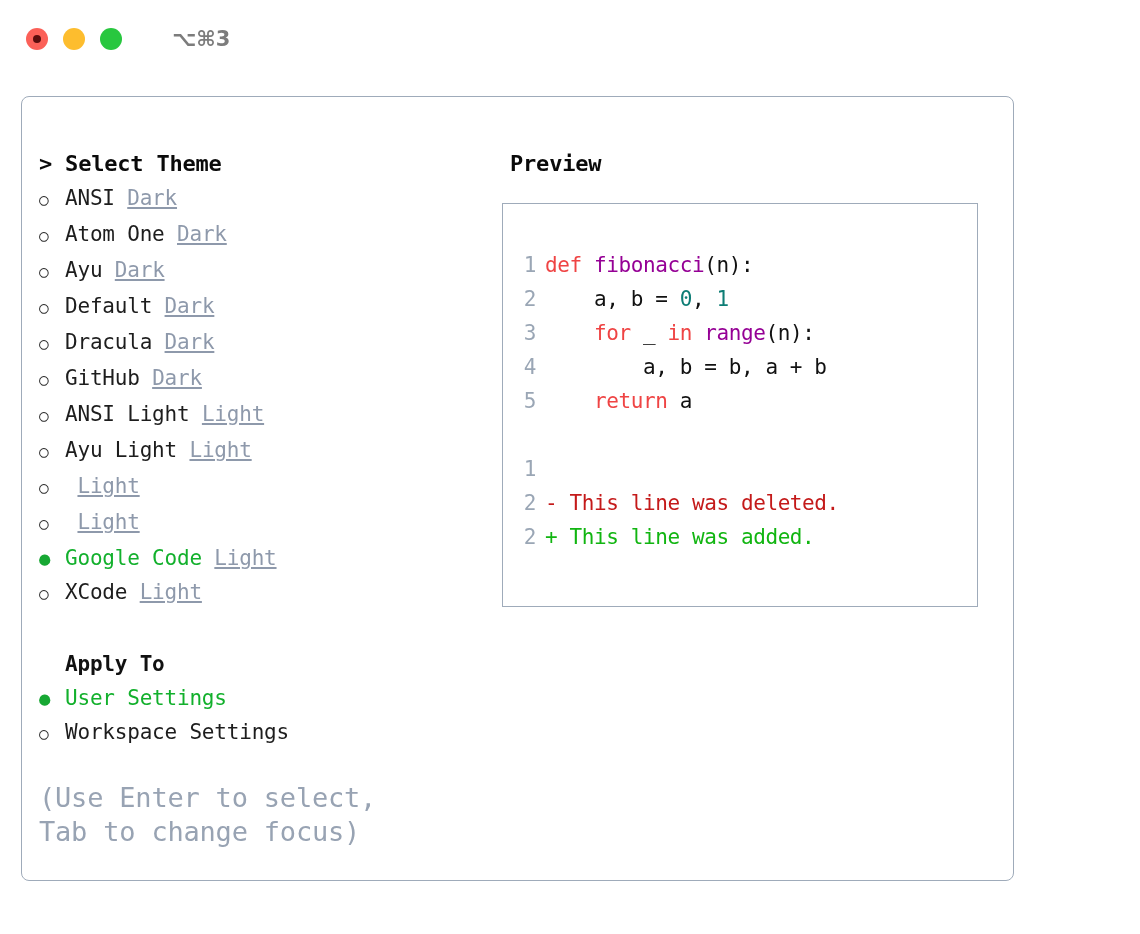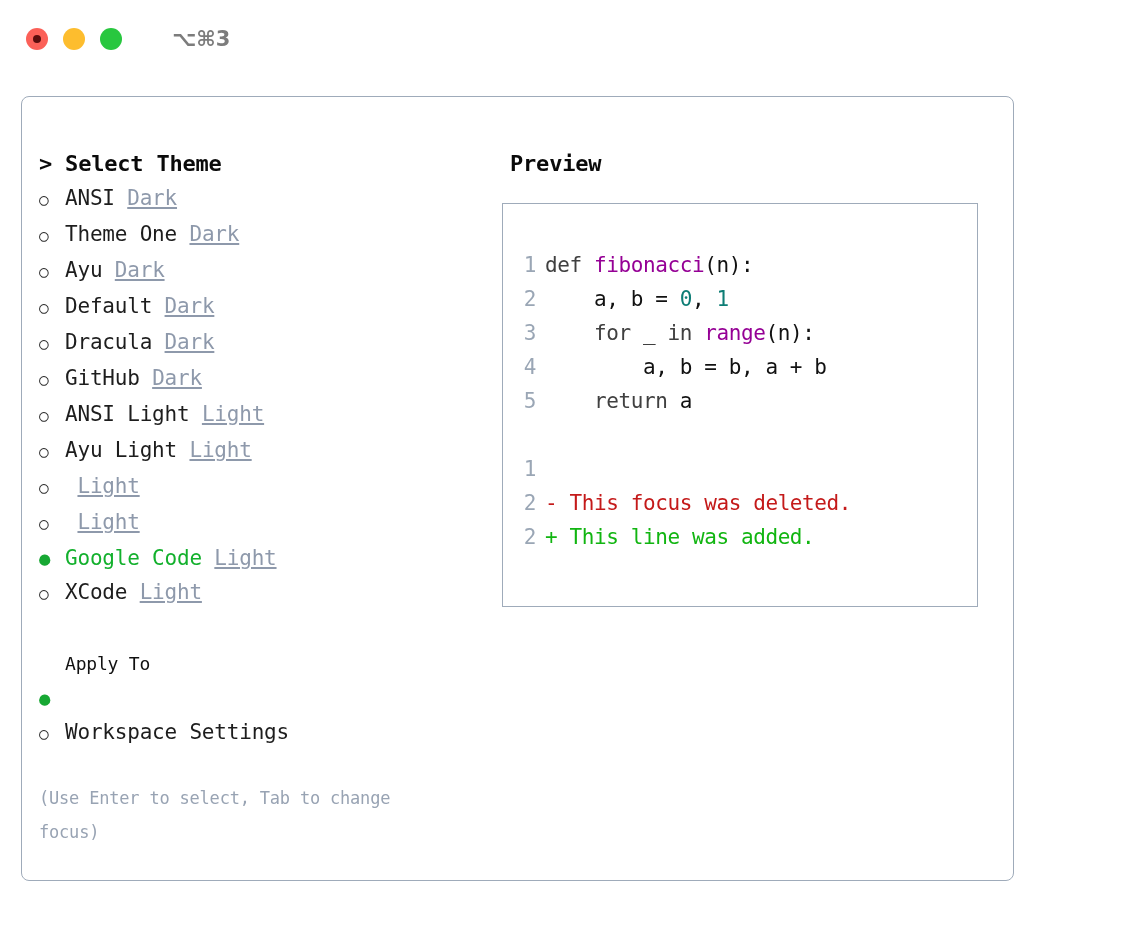--- a/index.html
+++ b/index.html
@@ -127,34 +127,34 @@
   }
   .bullet.sel {
     color: #17a833;
     font-size: 19px;
   }
   .opt-name   { color: #1d1d1d; }
   .opt-row.selected .opt-name { color: #12b02c; }
   .opt-tag    { color: #8e99ab; text-decoration: underline; }
 
   .group-head {
-    font-size: 18px;
-    font-weight: 400;
+    font-size: 21px;
+    font-weight: 700;
     color: #111111;
     line-height: 34px;
     padding-left: 26px;
     white-space: pre;
     letter-spacing: -0.2px;
   }
 
   .spacer-lg { height: 36px; }
   .spacer-md { height: 30px; }
 
   .hint {
-    font-size: 17px;
+    font-size: 27px;
     color: #98a3b3;
     line-height: 34px;
     max-width: 400px;
     letter-spacing: -0.2px;
   }
 
   
   .col-right {
     flex: 1;
     padding: 50px 0 0 0;
@@ -189,21 +189,21 @@
   .lineno {
     width: 42px;
     flex: 0 0 42px;
     text-align: right;
     color: #9aa6b5;
     padding-right: 9px;
     box-sizing: border-box;
   }
   .code-text { color: #111111; }
 
-  .tok-kw   { color: #404040; }
+  .tok-kw   { color: #ef4444; }
   .tok-fn   { color: #950095; }
   .tok-num  { color: #0d7d75; }
   .tok-pun  { color: #111111; }
 
   .diff-gap { height: 34px; }
   .diff-ctx { color: #8d8d8d; }
   .diff-del { color: #c41a1a; }
   .diff-add { color: #11b511; }
 </style>
 </head>
@@ -222,39 +222,39 @@
 
   <div class="panel">
     <div class="panel-inner">
 
       <div class="col-left">
 
         <div class="section-title">&gt; Select Theme</div>
 
         <ul class="opt-list" id="theme-list">
             <li class="opt-row"><span class="bullet">○</span><span class="opt-name">ANSI</span><span> </span><span class="opt-tag">Dark</span></li>
-            <li class="opt-row"><span class="bullet">○</span><span class="opt-name">Theme One</span><span> </span><span class="opt-tag">Dark</span></li>
+            <li class="opt-row"><span class="bullet">○</span><span class="opt-name">Atom One</span><span> </span><span class="opt-tag">Dark</span></li>
             <li class="opt-row"><span class="bullet">○</span><span class="opt-name">Ayu</span><span> </span><span class="opt-tag">Dark</span></li>
             <li class="opt-row"><span class="bullet">○</span><span class="opt-name">Default</span><span> </span><span class="opt-tag">Dark</span></li>
             <li class="opt-row"><span class="bullet">○</span><span class="opt-name">Dracula</span><span> </span><span class="opt-tag">Dark</span></li>
             <li class="opt-row"><span class="bullet">○</span><span class="opt-name">GitHub</span><span> </span><span class="opt-tag">Dark</span></li>
             <li class="opt-row"><span class="bullet">○</span><span class="opt-name">ANSI Light</span><span> </span><span class="opt-tag">Light</span></li>
             <li class="opt-row"><span class="bullet">○</span><span class="opt-name">Ayu Light</span><span> </span><span class="opt-tag">Light</span></li>
             <li class="opt-row"><span class="bullet">○</span><span> </span><span class="opt-tag">Light</span></li>
             <li class="opt-row"><span class="bullet">○</span><span> </span><span class="opt-tag">Light</span></li>
             <li class="opt-row selected"><span class="bullet sel">●</span><span class="opt-name">Google Code</span><span> </span><span class="opt-tag">Light</span></li>
             <li class="opt-row"><span class="bullet">○</span><span class="opt-name">XCode</span><span> </span><span class="opt-tag">Light</span></li>
           </ul>
 
         <div class="spacer-lg"></div>
 
         <div class="group-head">Apply To</div>
 
         <ul class="opt-list" id="apply-list">
-            <li class="opt-row selected"><span class="bullet sel">●</span></li>
+            <li class="opt-row selected"><span class="bullet sel">●</span><span class="opt-name">User Settings</span></li>
             <li class="opt-row"><span class="bullet">○</span><span class="opt-name">Workspace Settings</span></li>
           </ul>
 
         <div class="spacer-md"></div>
 
         <div class="hint">(Use Enter to select, Tab to change focus)</div>
       </div>
 
       <div class="col-right">
 
@@ -264,21 +264,21 @@
           <div id="code-block">
               <div class="code-line"><span class="lineno">1</span><span class="code-text"><span class="tok-kw">def </span><span class="tok-fn">fibonacci</span><span class="tok-pun">(n):</span></span></div>
               <div class="code-line"><span class="lineno">2</span><span class="code-text"><span class="tok-pun">    a, b = </span><span class="tok-num">0</span><span class="tok-pun">, </span><span class="tok-num">1</span></span></div>
               <div class="code-line"><span class="lineno">3</span><span class="code-text"><span class="tok-pun">    </span><span class="tok-kw">for</span><span class="tok-pun"> _ </span><span class="tok-kw">in</span><span class="tok-pun"> </span><span class="tok-fn">range</span><span class="tok-pun">(n):</span></span></div>
               <div class="code-line"><span class="lineno">4</span><span class="code-text"><span class="tok-pun">        a, b = b, a + b</span></span></div>
               <div class="code-line"><span class="lineno">5</span><span class="code-text"><span class="tok-pun">    </span><span class="tok-kw">return</span><span class="tok-pun"> a</span></span></div>
             </div>
           <div class="diff-gap"></div>
           <div id="diff-block">
               <div class="code-line"><span class="lineno">1</span><span class="diff-ctx"> </span></div>
-              <div class="code-line"><span class="lineno">2</span><span class="diff-del">-</span><span class="diff-del"> This focus was deleted.</span></div>
+              <div class="code-line"><span class="lineno">2</span><span class="diff-del">-</span><span class="diff-del"> This line was deleted.</span></div>
               <div class="code-line"><span class="lineno">2</span><span class="diff-add">+</span><span class="diff-add"> This line was added.</span></div>
             </div>
         </div>
       </div>
 
     </div>
   </div>
 </div>
 
 </body></html>

